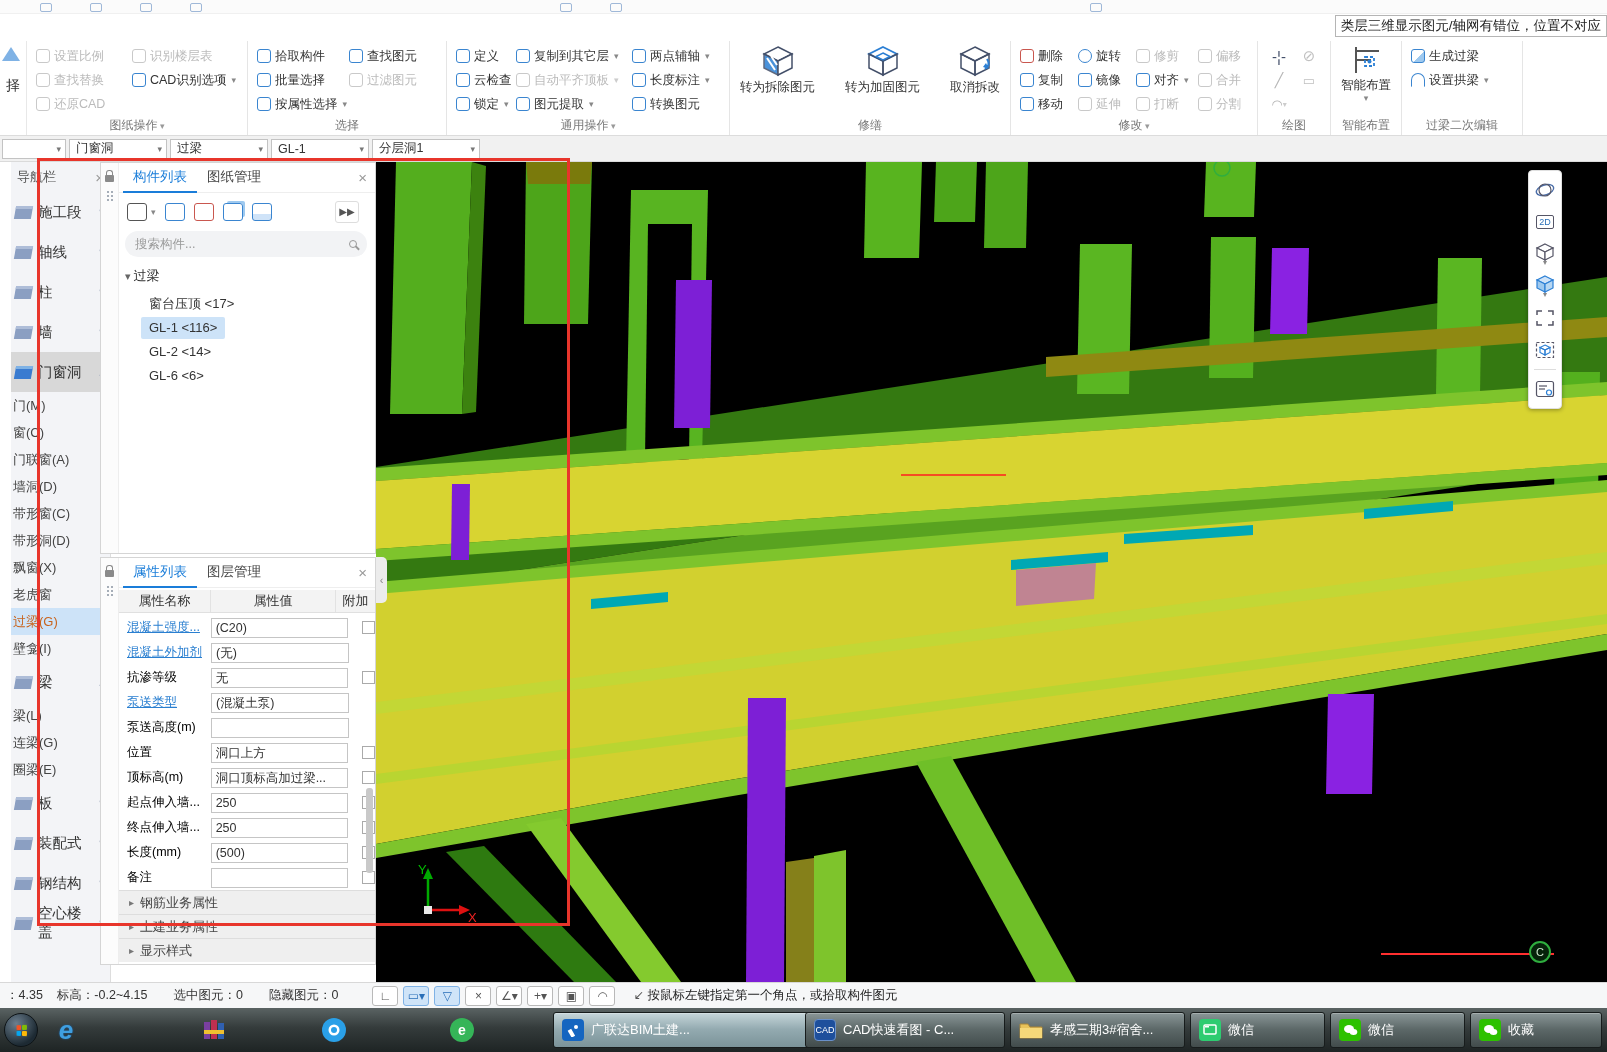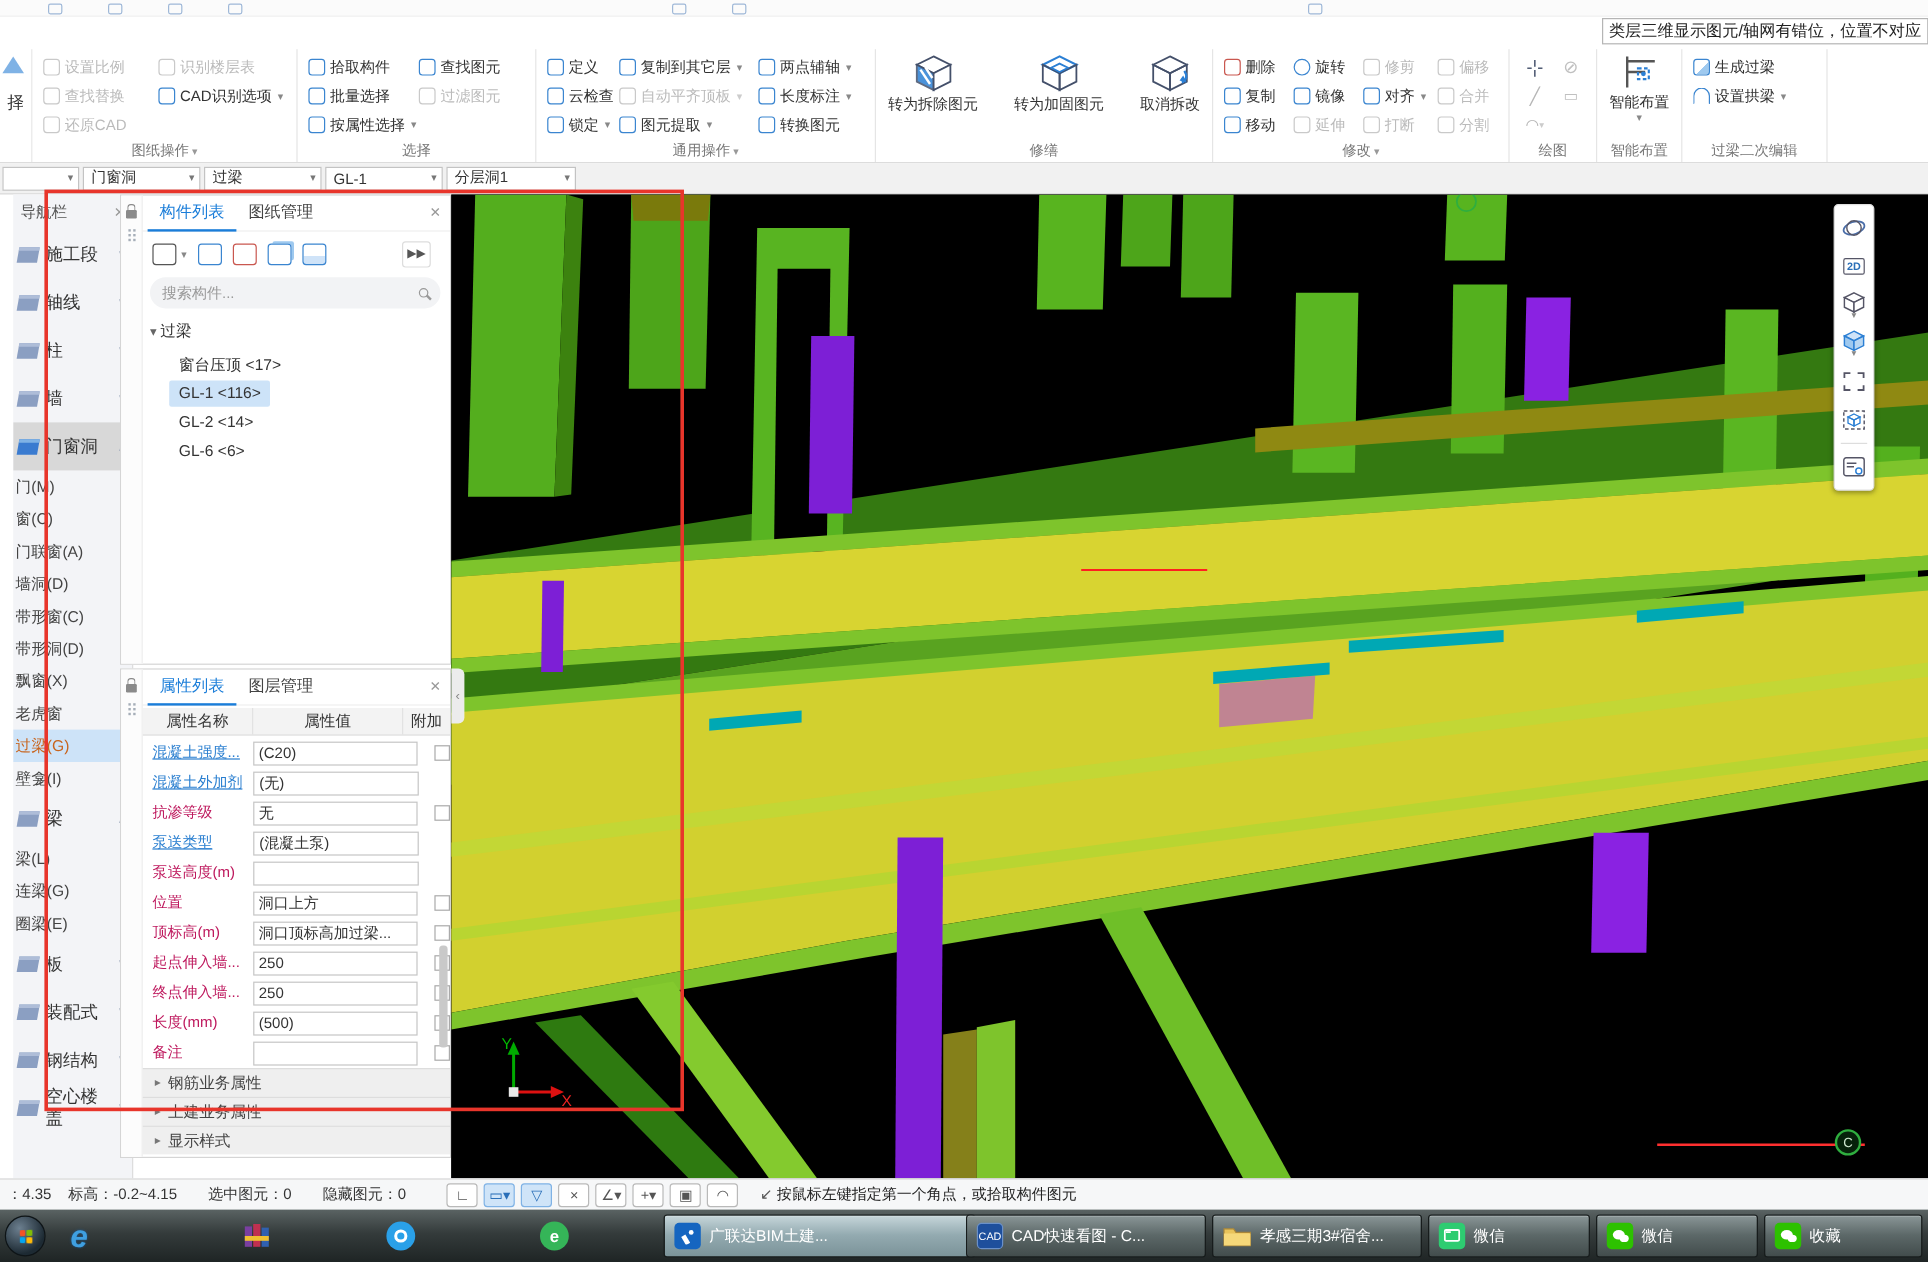--- a/index.html
+++ b/index.html
@@ -79,21 +79,21 @@
   .lens::after{content:"";position:absolute;width:5px;height:1.5px;background:#999;transform:rotate(45deg);right:-4px;bottom:-1px;}
   .treeroot{position:absolute;left:24px;top:104px;font-size:13px;color:#333;}
   .treeroot::before{content:"▾ ";color:#666;font-size:11px;}
   .citem{position:absolute;left:40px;height:22px;line-height:22px;font-size:13px;color:#333;padding:0 8px;}
   .citem.sel{background:#cde3f8;border-radius:2px;}
 
   
   .phead{position:absolute;left:18px;right:0;top:32px;height:23px;background:#f3f3f3;border-bottom:1px solid #e0e0e0;display:flex;font-size:13px;color:#333;}
   .phc{display:flex;align-items:center;justify-content:center;border-right:1px solid #e2e2e2;}
   .prow{position:absolute;left:18px;right:0;height:25px;display:flex;align-items:center;font-size:12.5px;}
-  .pname{width:92px;padding-left:8px;color:#be185d;white-space:nowrap;overflow:hidden;}
+  .pname{width:92px;padding-left:8px;color:#000000;white-space:nowrap;overflow:hidden;}
   .pname.link{color:#2a7fd0;text-decoration:underline;}
   .pval{width:138px;height:20px;border:1px solid #c5c5c5;padding:0 4px;line-height:18px;color:#333;white-space:nowrap;overflow:hidden;background:#fff;}
   .pchk{width:13px;height:13px;border:1px solid #aaa;margin-left:14px;background:#fff;}
   .psec{position:absolute;left:18px;right:0;height:24px;background:#efefef;border-top:1px solid #ddd;display:flex;align-items:center;padding-left:10px;font-size:13px;color:#444;}
   .psec::before{content:"▸";color:#777;font-size:10px;margin-right:6px;}
   .scrollthumb{position:absolute;right:2px;width:7px;border-radius:3px;background:#c9c9c9;}
 
   
   .viewport{left:376px;top:162px;width:1231px;height:820px;background:#000;overflow:hidden;}
   .vtoolbar{position:absolute;right:45px;top:8px;width:34px;background:#fff;border:1px solid #e0e0e0;border-radius:4px;box-shadow:0 1px 4px rgba(0,0,0,.35);display:flex;flex-direction:column;align-items:center;padding:4px 0;gap:2px;}
@@ -674,21 +674,21 @@
     <div class="collapse">‹</div>
 
     <div class="vtoolbar">
       <div class="vbtn">
         <svg width="22" height="20" viewBox="0 0 22 20">
           <ellipse cx="11" cy="10" rx="9" ry="5" fill="none" stroke="#4a6da8" stroke-width="1.4" transform="rotate(-18 11 10)"></ellipse>
           <circle cx="11" cy="10" r="6" fill="none" stroke="#556" stroke-width="1.2"></circle>
         </svg>
       </div>
       <div class="vbtn">
-        <span style="border:1.5px solid #556;border-radius:2px;font-size:9px;padding:1px 2px;color:#2a6fb8;font-weight:bold">2D</span>
+        <span style="border:1.5px solid #556;border-radius:2px;font-size:9px;padding:1px 2px;color:#2a6fb8;font-weight:normal">2D</span>
       </div>
       <div class="vbtn">
         <svg width="20" height="18" viewBox="0 0 20 18">
           <polygon points="10,1 18,5 10,9 2,5" fill="#fff" stroke="#556" stroke-width="1.2"></polygon>
           <polygon points="2,5 10,9 10,17 2,13" fill="#fff" stroke="#556" stroke-width="1.2"></polygon>
           <polygon points="18,5 10,9 10,17 18,13" fill="#fff" stroke="#556" stroke-width="1.2"></polygon>
         </svg>
           <span class="caret">▾</span>
       </div>
       <div class="vbtn">

